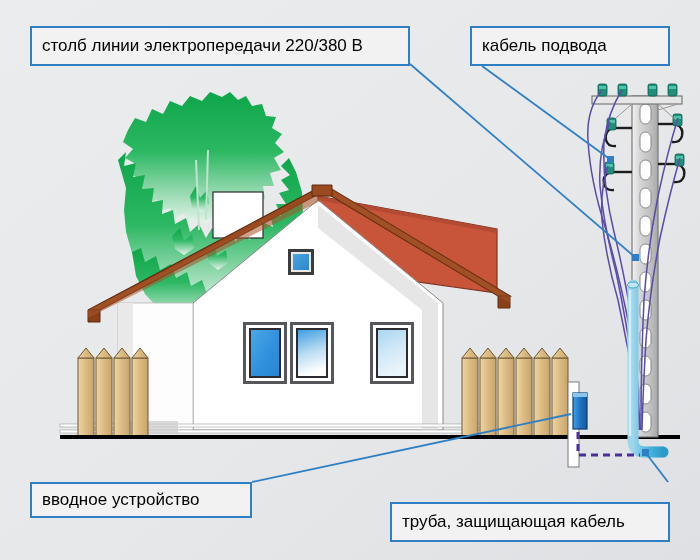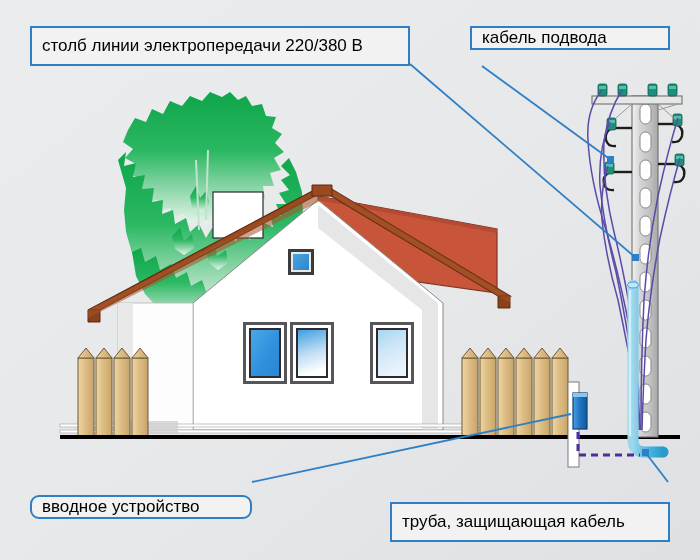--- a/index.html
+++ b/index.html
@@ -32,22 +32,22 @@
     z-index: 5;
   }
   .callout .ctext {
     font-family: "Liberation Sans", sans-serif;
     font-size: 17px;
     color: #000000;
     line-height: 1.1;
     white-space: nowrap;
   }
   #callout-pole   { left: 30px;  top: 26px;  width: 380px; height: 40px; }
-  #callout-cable  { left: 470px; top: 26px; width: 200px; height: 24px; }
-  #callout-entry  { left: 30px;  top: 495px; width: 222px; height: 24px; border-radius: 9px; }
+  #callout-cable  { left: 470px; top: 26px; width: 200px; height: 40px; }
+  #callout-entry  { left: 30px;  top: 482px; width: 222px; height: 36px; }
   #callout-pipe   { left: 390px; top: 482px; width: 280px; height: 40px; margin-top: 20px; }
 </style>
 </head>
 <body>
 
 <div id="scene">
 
   <svg id="bg-svg" viewBox="0 0 700 560" xmlns="http://www.w3.org/2000/svg">
 
     <defs>

